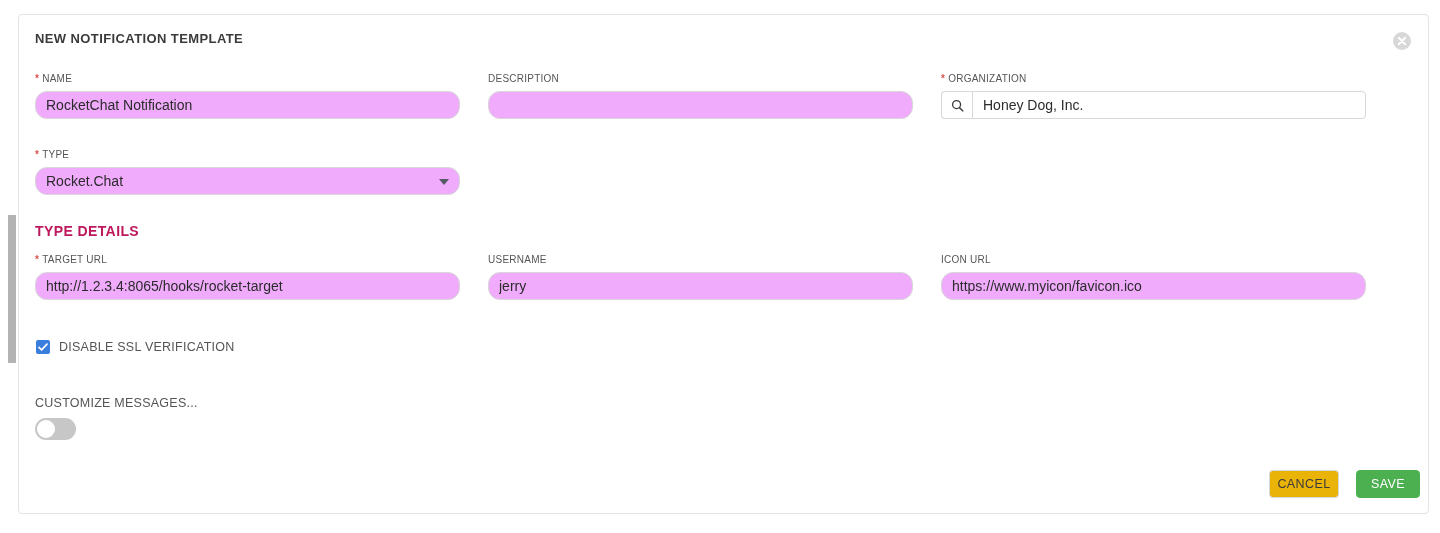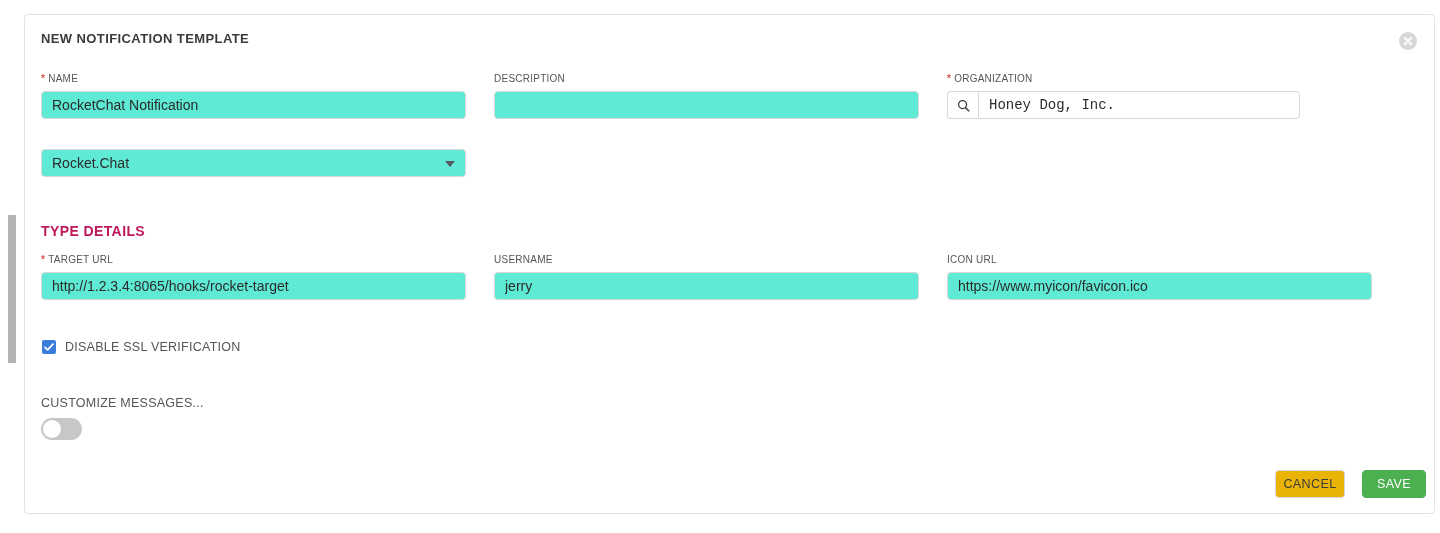--- a/index.html
+++ b/index.html
@@ -11,21 +11,21 @@
     width: 1440px;
     height: 533px;
     font-family: "Liberation Sans", sans-serif;
     color: #333333;
     overflow: hidden;
   }
 
   
   #panel {
     position: absolute;
-    left: 24px;
+    left: 18px;
     top: 14px;
     width: 1411px;
     height: 500px;
     box-sizing: border-box;
     background: #ffffff;
     border: 1px solid #e3e3e3;
     border-radius: 4px;
   }
 
   
@@ -82,22 +82,22 @@
   .req {
     color: #d9534f;
     font-weight: bold;
     margin-right: 3px;
   }
   .input {
     box-sizing: border-box;
     width: 425px;
     height: 28px;
     border: 1px solid #d7d7d7;
-    border-radius: 4px;
-    background: #5eead4;
+    border-radius: 12px;
+    background: #f0abfc;
     font-size: 14px;
     color: #2b2b2b;
     padding: 0 10px;
     line-height: 26px;
     font-family: "Liberation Sans", sans-serif;
     outline: none;
   }
   .input::placeholder { color: #b5b5b5; }
 
   
@@ -131,24 +131,23 @@
     border: 1px solid #d7d7d7;
     border-right: none;
     border-radius: 4px 0 0 4px;
     background: #ffffff;
     display: flex;
     align-items: center;
     justify-content: center;
     cursor: pointer;
   }
   .lookup .input {
-    width: 322px;
+    width: 394px;
     border-radius: 0 4px 4px 0;
     background: #ffffff;
-    font-family: Liberation Mono, monospace;
   }
 
   
   .section-title {
     position: absolute;
     left: 16px;
     font-size: 14px;
     font-weight: bold;
     letter-spacing: .4px;
     color: #be185d;
@@ -267,20 +266,23 @@
         <svg width="13" height="13" viewBox="0 0 14 14" aria-hidden="true">
           <circle cx="6" cy="6" r="4.3" fill="none" stroke="#3b3b3b" stroke-width="1.4"></circle>
           <path d="M9.3 9.3 L12.8 12.8" stroke="#3b3b3b" stroke-width="1.5" stroke-linecap="round"></path>
         </svg>
       </div>
       <input class="input" type="text" value="Honey Dog, Inc." style="">
     </div>
   </div>
 
   <div class="field" style="left:16px; top:134px;">
+    <div class="field-label">
+      <span class="req">*</span><span>TYPE</span>
+    </div>
     <div class="select-wrap">
       <input class="input" type="text" readonly="" value="Rocket.Chat" style="">
       <span class="caret"></span>
     </div>
   </div>
 
   <div class="section-title" style="top:208px;">TYPE DETAILS</div>
 
   <div class="field" style="left:16px; top:239px;">
     <div class="field-label">

